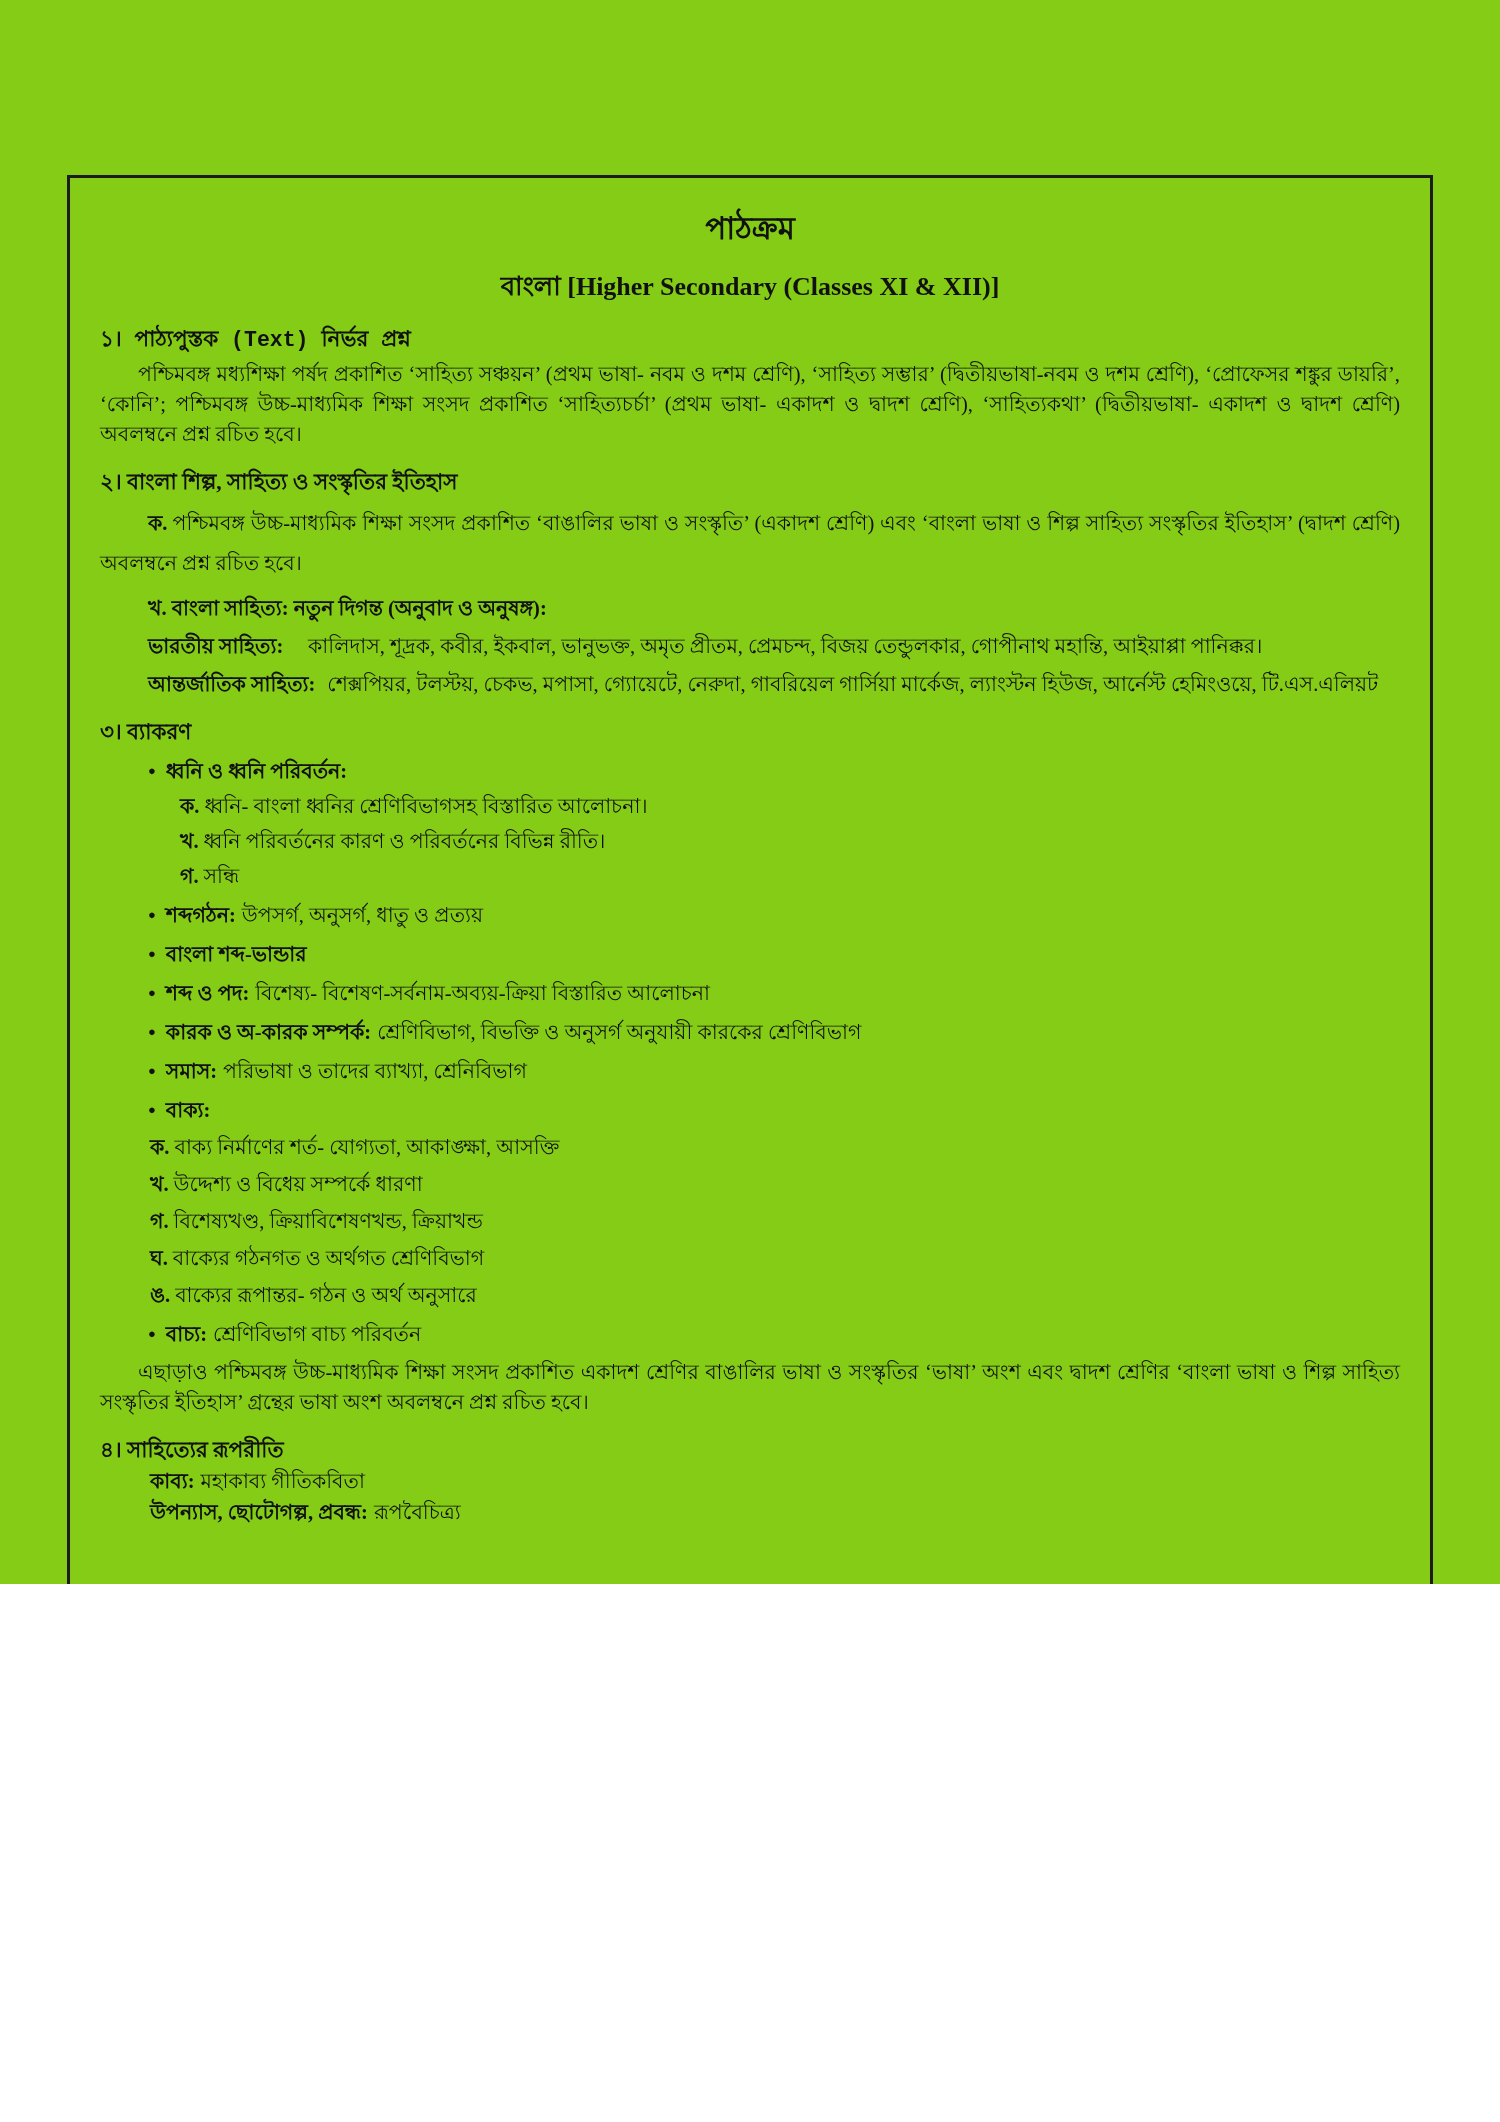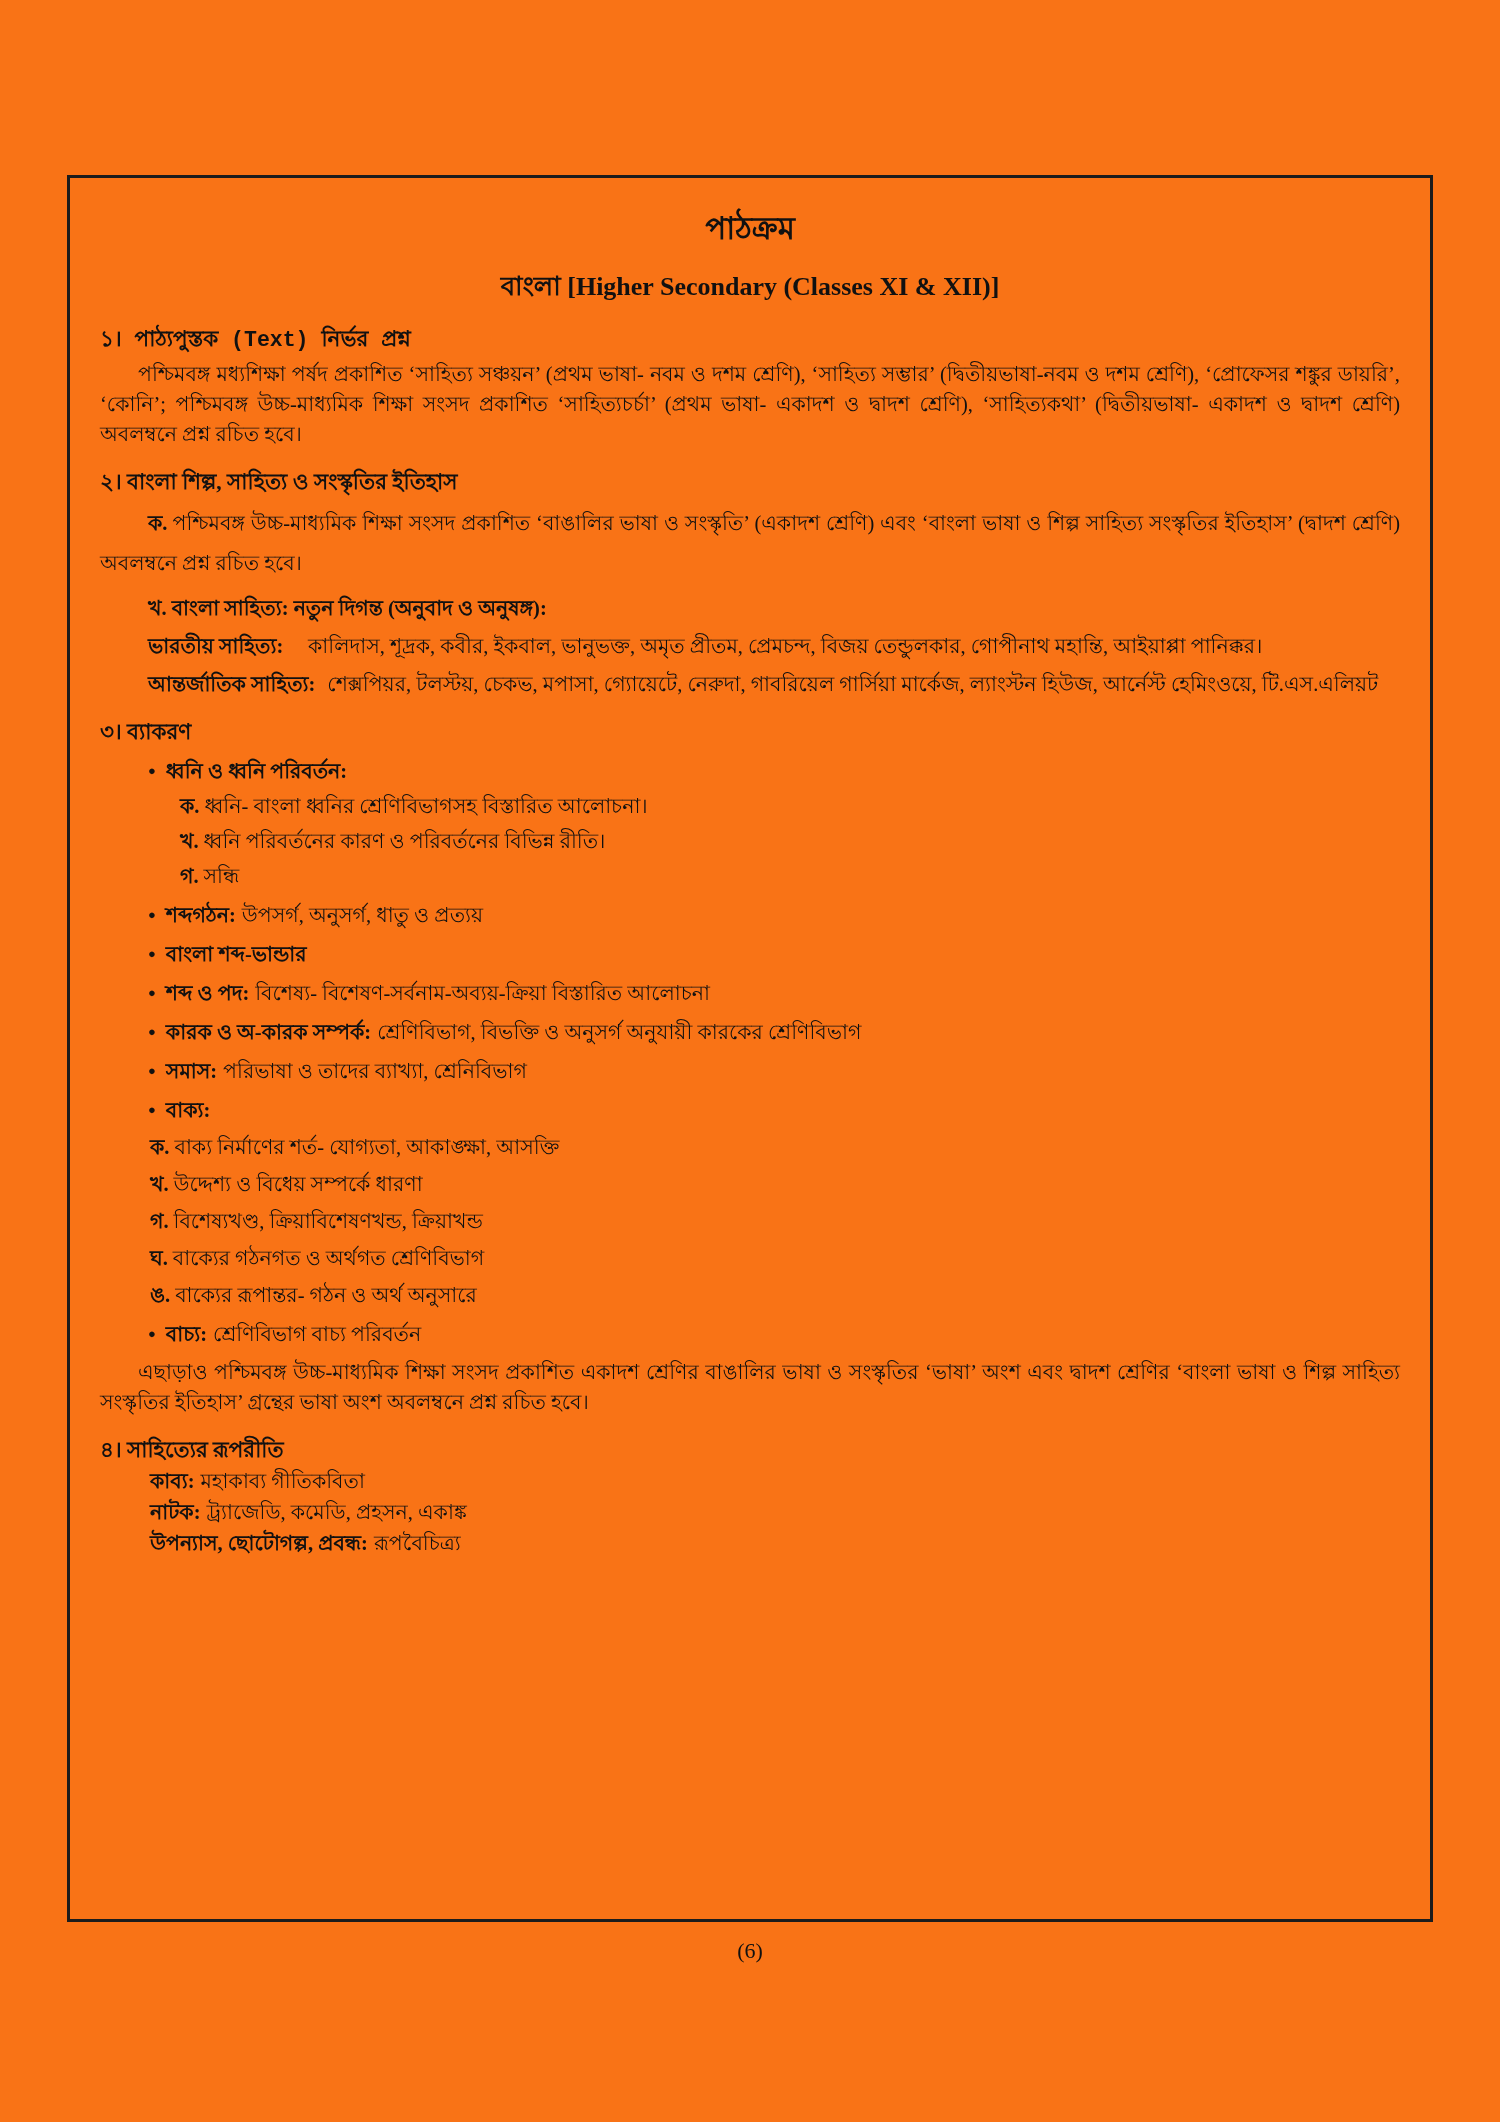--- a/index.html
+++ b/index.html
@@ -3,21 +3,21 @@
 <meta charset="utf-8">
 <style>
   * { margin:0; padding:0; box-sizing:border-box; }
   html,body { background:#ffffff; }
   body {
     width:1500px; height:2122px;
     font-family:"Liberation Serif","DejaVu Serif",serif;
     color:#111111;
     position:relative;
   }
-  .sheet { position:relative; width:1500px; height:2122px; background:#f97316; overflow:hidden; }
+  .sheet { position:relative; width:1500px; height:1584px; background:#84cc16; overflow:hidden; }
   .frame {
     position:absolute; left:67px; top:175px;
     width:1366px; height:1747px;
     border:3px solid #1c1c1c;
     padding:24px 30px 0 30px;
   }
   .title { text-align:center; font-size:31px; font-weight:700; margin-top:2px; }
   .subtitle { text-align:center; font-size:26px; font-weight:700; margin-top:10px; }
   .subtitle .en { font-family:"Liberation Serif","DejaVu Serif",serif; }
   .sec-heading { font-size:21.5px; font-weight:700; margin-top:18px; line-height:30px; }
@@ -112,19 +112,18 @@
 
     <div class="bullet-item">
       <span class="bullet-glyph">●</span><span class="bold-lbl">বাচ্য:</span><span>শ্রেণিবিভাগ বাচ্য পরিবর্তন</span>
     </div>
 
     <p class="closing">এছাড়াও পশ্চিমবঙ্গ উচ্চ-মাধ্যমিক শিক্ষা সংসদ প্রকাশিত একাদশ শ্রেণির বাঙালির ভাষা ও সংস্কৃতির ‘ভাষা’ অংশ এবং দ্বাদশ শ্রেণির ‘বাংলা ভাষা ও শিল্প সাহিত্য সংস্কৃতির ইতিহাস’ গ্রন্থের ভাষা অংশ অবলম্বনে প্রশ্ন রচিত হবে।</p>
 
     <div class="sec-heading">৪। সাহিত্যের রূপরীতি</div>
 
     <div class="s4-item"><span class="bold-lbl">কাব্য:</span><span>মহাকাব্য গীতিকবিতা</span></div>
-    <div class="s4-item"><span class="bold-lbl">নাটক:</span><span>ট্র্যাজেডি, কমেডি, প্রহসন, একাঙ্ক</span></div>
     <div class="s4-item"><span class="bold-lbl">উপন্যাস, ছোটোগল্প, প্রবন্ধ:</span><span>রূপবৈচিত্র্য</span></div>
 
   </div>
 
   <div class="page-number">(6)</div>
 </div>
 
 </body></html>

